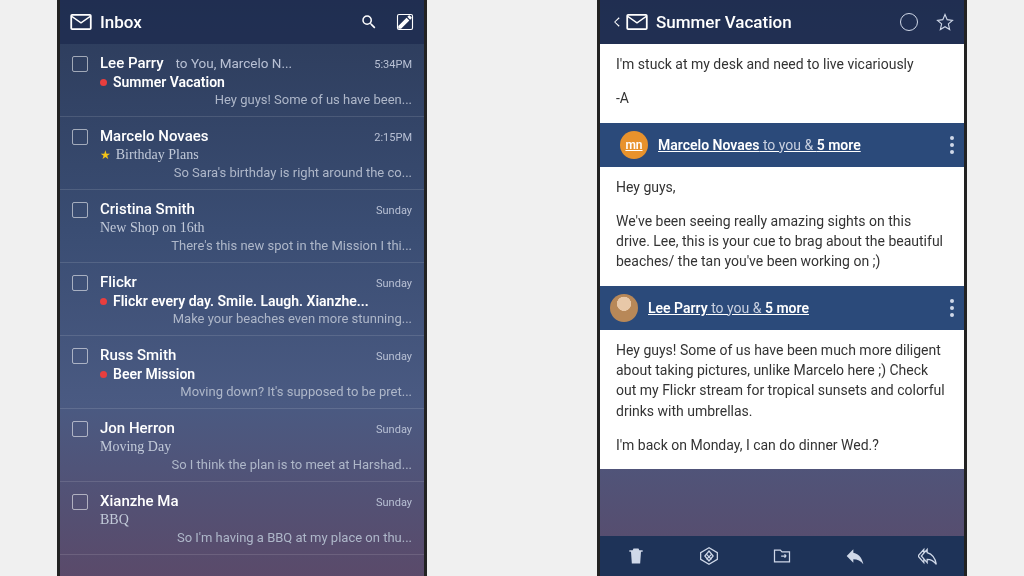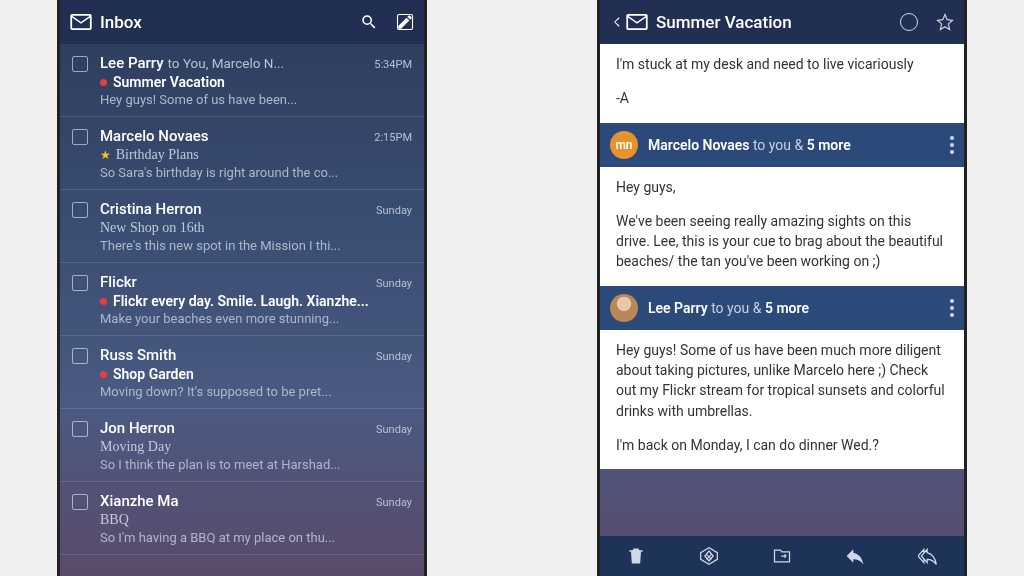--- a/index.html
+++ b/index.html
@@ -29,69 +29,69 @@
   
   .row {
     display: flex;
     padding: 10px 12px 9px 12px;
     border-bottom: 1px solid rgba(255,255,255,0.12);
   }
   .row .chk { width: 16px; height: 16px; border: 1.5px solid rgba(255,255,255,0.55); border-radius: 2px; margin-right: 12px; margin-top: 2px; flex-shrink: 0; }
   .row .content { flex: 1; min-width: 0; }
   .row .line1 { display: flex; align-items: baseline; }
   .row .sender { font-size: 15px; font-weight: 500; color: #fff; white-space: nowrap; overflow: hidden; text-overflow: ellipsis; }
-  .row .recip { font-size: 13.5px; color: #b8c0d4; margin-left: 4px; white-space: nowrap; overflow: hidden; text-overflow: ellipsis; flex: 1; }
+  .row .recip { font-size: 13.5px; color: #b8c0d4; margin-left: 12px; white-space: nowrap; overflow: hidden; text-overflow: ellipsis; flex: 1; }
   .row .time { font-size: 11px; color: #b8c0d4; margin-left: 8px; flex-shrink: 0; }
   .row .line2 { display: flex; align-items: center; margin-top: 2px; }
   .row .dot-red { width: 7px; height: 7px; background: #e83e3e; border-radius: 50%; margin-right: 6px; flex-shrink:0;}
   .row .star-yel { color: #f5c518; font-size: 12px; margin-right: 5px; flex-shrink:0;}
   .row .subject { font-size: 14px; white-space: nowrap; overflow: hidden; text-overflow: ellipsis; }
   .row .subject.bold { font-weight: 600; color: #fff; }
   .row .subject.norm { color: #c2cad9; font-family: Liberation Serif, serif; }
-  .row .preview { font-size: 13px; color: #aeb7c9; margin-top: 2px; white-space: nowrap; overflow: hidden; text-overflow: ellipsis; }
+  .row .preview { font-size: 13px; color: #aeb7c9; margin-top: 2px; white-space: nowrap; overflow: hidden; text-overflow: ellipsis; text-align: right; }
 
   
   .msg-body {
     background: #fff;
     color: #333;
     font-size: 14px;
     padding: 10px 16px 14px 16px;
     line-height: 1.45;
   }
   .msg-header {
     background: #2b4a7a;
     display: flex;
     align-items: center;
     padding: 8px 10px;
   }
   .avatar {
     width: 28px; height: 28px; border-radius: 50%; display: flex; align-items: center; justify-content: center;
     font-size: 12px; font-weight: 600; color: #fff; margin-right: 10px; flex-shrink:0;
   }
-  .avatar.orange { background: #e8922c; }
+  .avatar.orange { background: #e8922c; margin-left: 10px; }
   .avatar.img { background: #d8a878; background-image: radial-gradient(circle at 50% 35%, #e8c8a8 30%, #b88858 32%); }
   .msg-header .who { flex: 1; font-size: 14px; }
   .msg-header .who .name { font-weight: 600; color:#fff; }
   .msg-header .who .rest { color: #c8d0e0; }
   .msg-header .who .more { font-weight: 600; color: #fff; }
   .msg-header .menu { width: 4px; display: flex; flex-direction: column; gap: 3px; }
   .msg-header .menu span { width: 4px; height: 4px; background: #d0d8e8; border-radius: 50%; }
 
   .toolbar {
     position: absolute;
     bottom: 0; left: 0; right: 0;
     height: 40px;
     background: #1e3358;
     display: flex;
     justify-content: space-around;
     align-items: center;
   }
   .toolbar svg { fill: #cfd8e8; width: 20px; height: 20px; }
 
-  .thread-scroll { position: absolute; top: 44px; bottom: 40px; left:0; right:0; overflow: hidden; }
+  .thread-scroll { position: absolute; top: 44px; bottom: 40px; left:0; right:0; overflow: hidden; text-decoration: underline; }
 
   .circle-icon { width:18px; height:18px; border:1.5px solid #d0d8e8; border-radius:50%; }
   .star-outline { width:18px; height:18px; }
 </style>
 </head>
 <body>
 
 <div class="phone">
   <div class="header">
     <svg class="mail-icon" viewBox="0 0 24 18">
@@ -137,21 +137,21 @@
             <span class="star-yel">★</span>
             <span class="subject norm">Birthday Plans</span>
           </div>
           <div class="preview">So Sara's birthday is right around the co...</div>
         </div>
       </div>
       <div class="row">
         <div class="chk"></div>
         <div class="content">
           <div class="line1">
-            <span class="sender">Cristina Herron</span>
+            <span class="sender">Cristina Smith</span>
             <span class="recip"></span>
             <span class="time">Sunday</span>
           </div>
           <div class="line2">
             <span class="subject norm">New Shop on 16th</span>
           </div>
           <div class="preview">There's this new spot in the Mission I thi...</div>
         </div>
       </div>
       <div class="row">
@@ -172,21 +172,21 @@
       <div class="row">
         <div class="chk"></div>
         <div class="content">
           <div class="line1">
             <span class="sender">Russ Smith</span>
             <span class="recip"></span>
             <span class="time">Sunday</span>
           </div>
           <div class="line2">
             <span class="dot-red"></span>
-            <span class="subject bold">Shop Garden</span>
+            <span class="subject bold">Beer Mission</span>
           </div>
           <div class="preview">Moving down? It's supposed to be pret...</div>
         </div>
       </div>
       <div class="row">
         <div class="chk"></div>
         <div class="content">
           <div class="line1">
             <span class="sender">Jon Herron</span>
             <span class="recip"></span>

